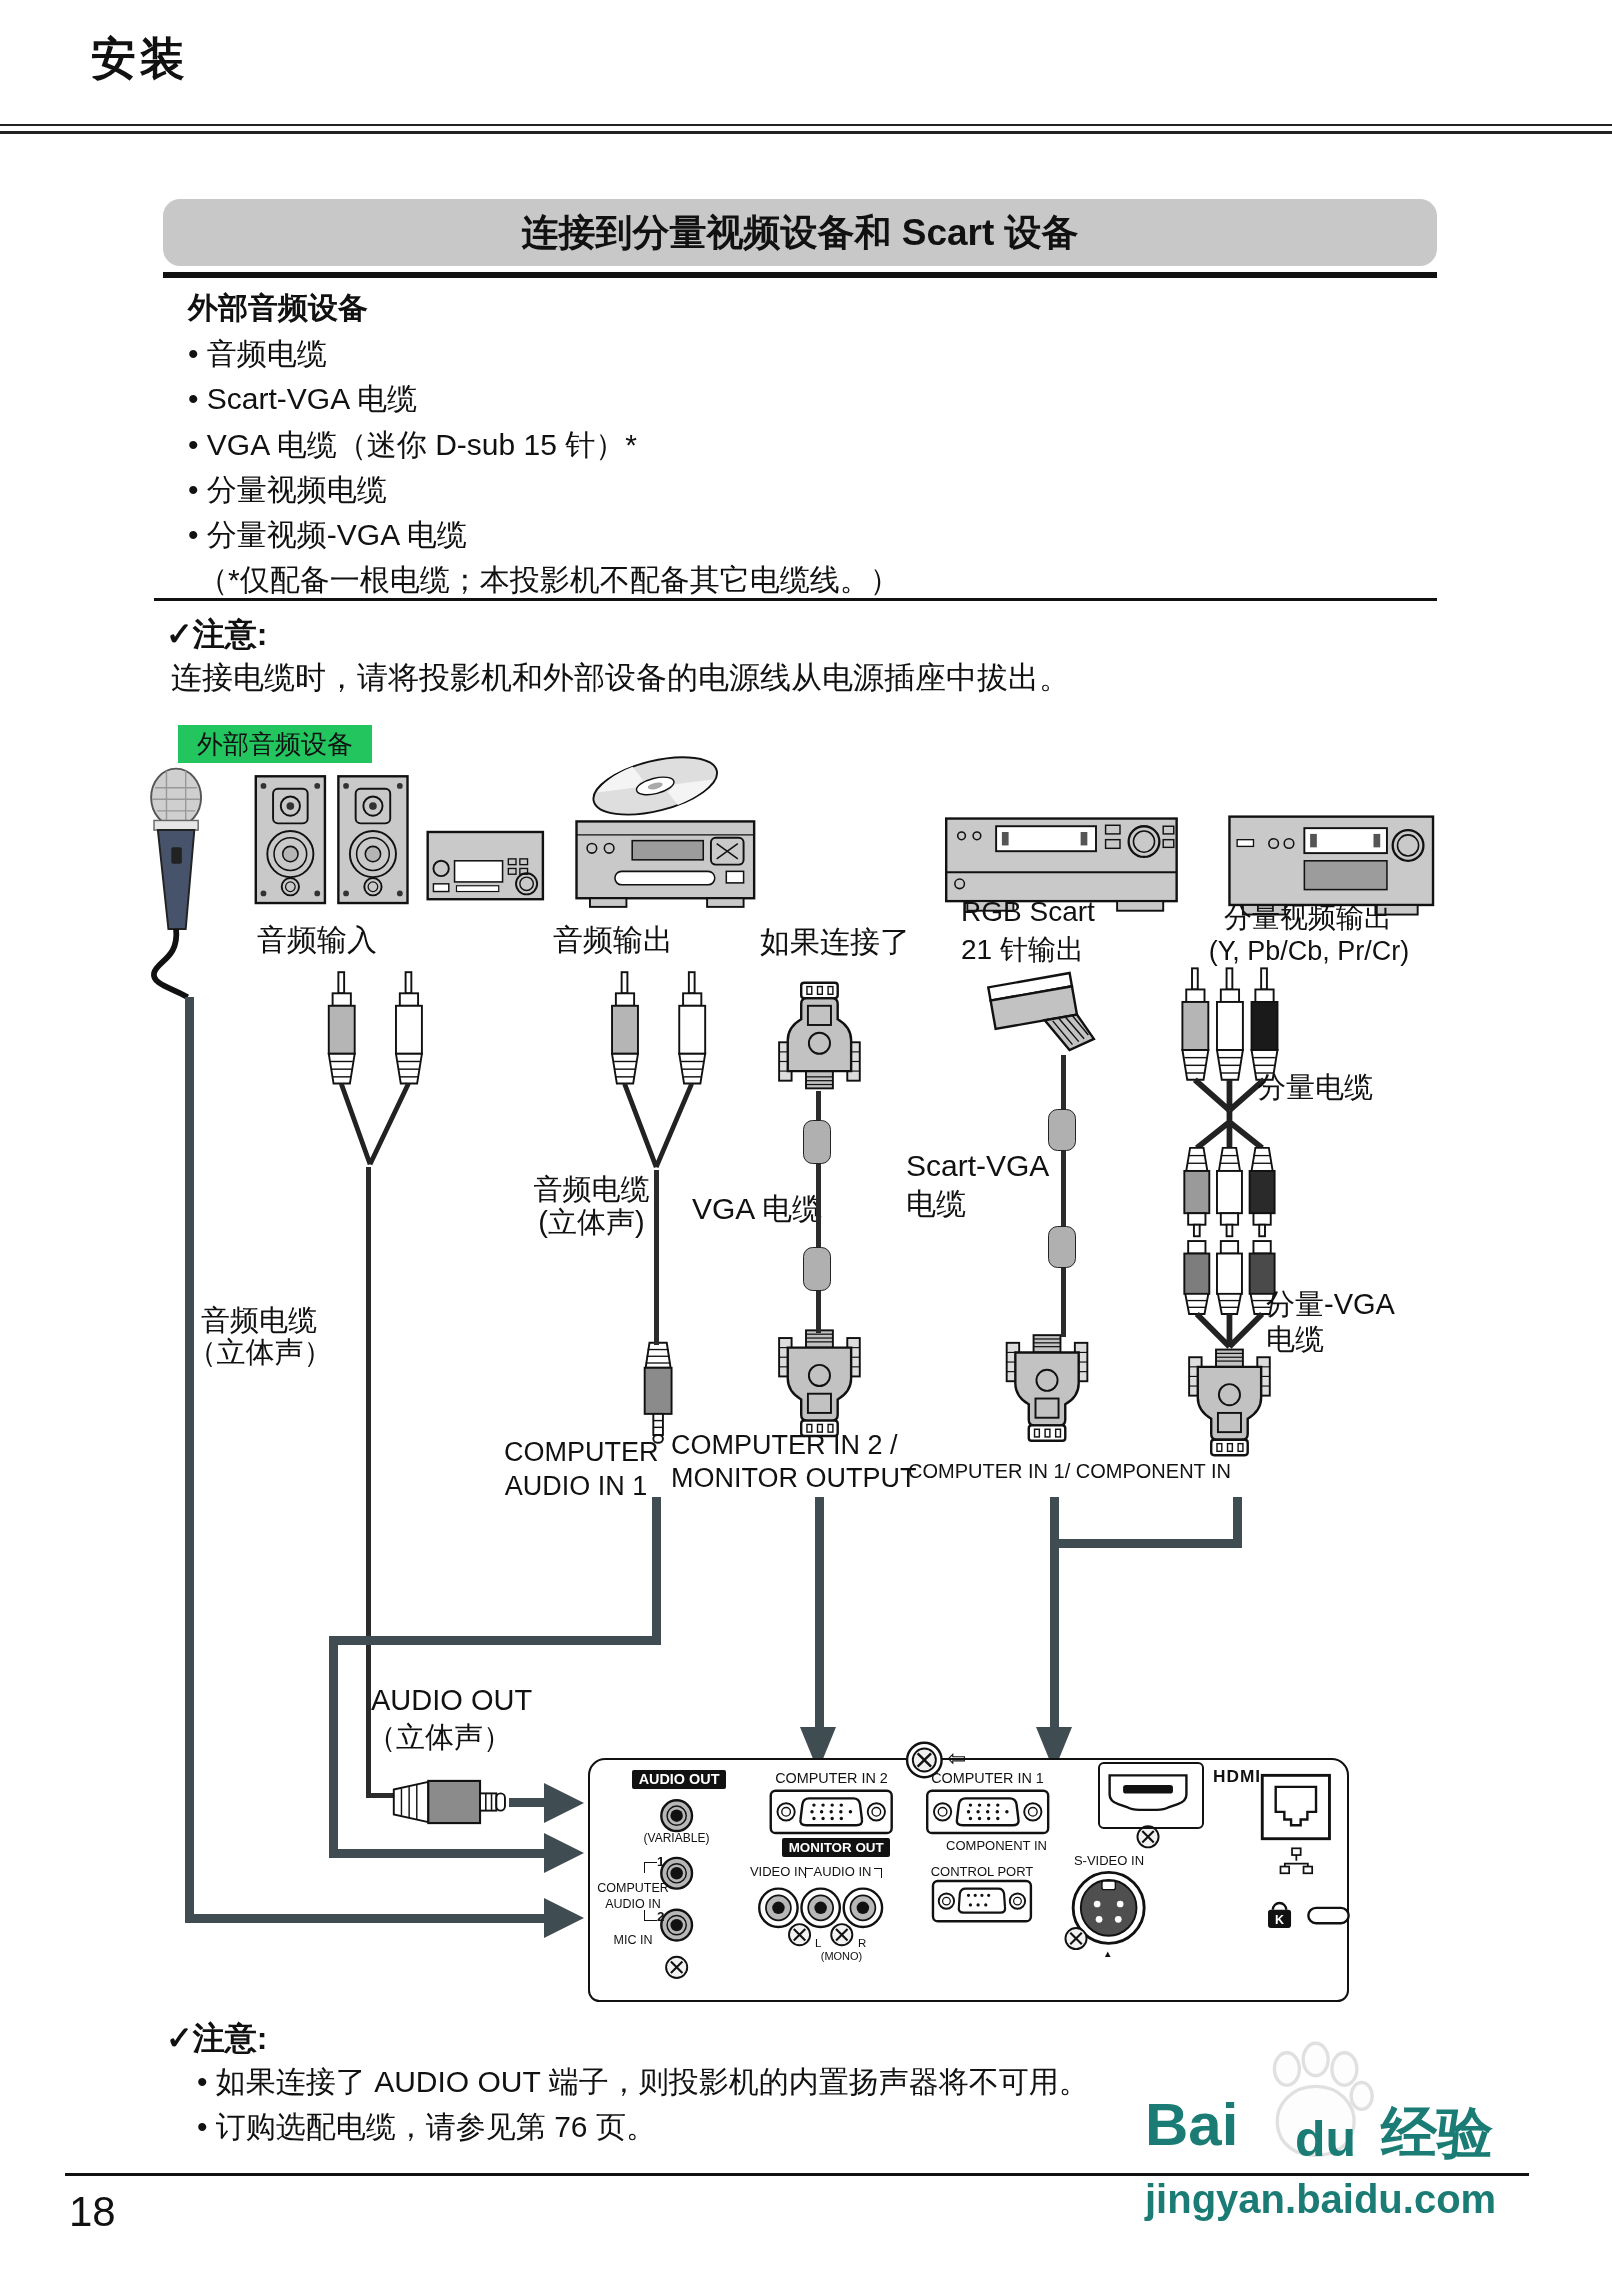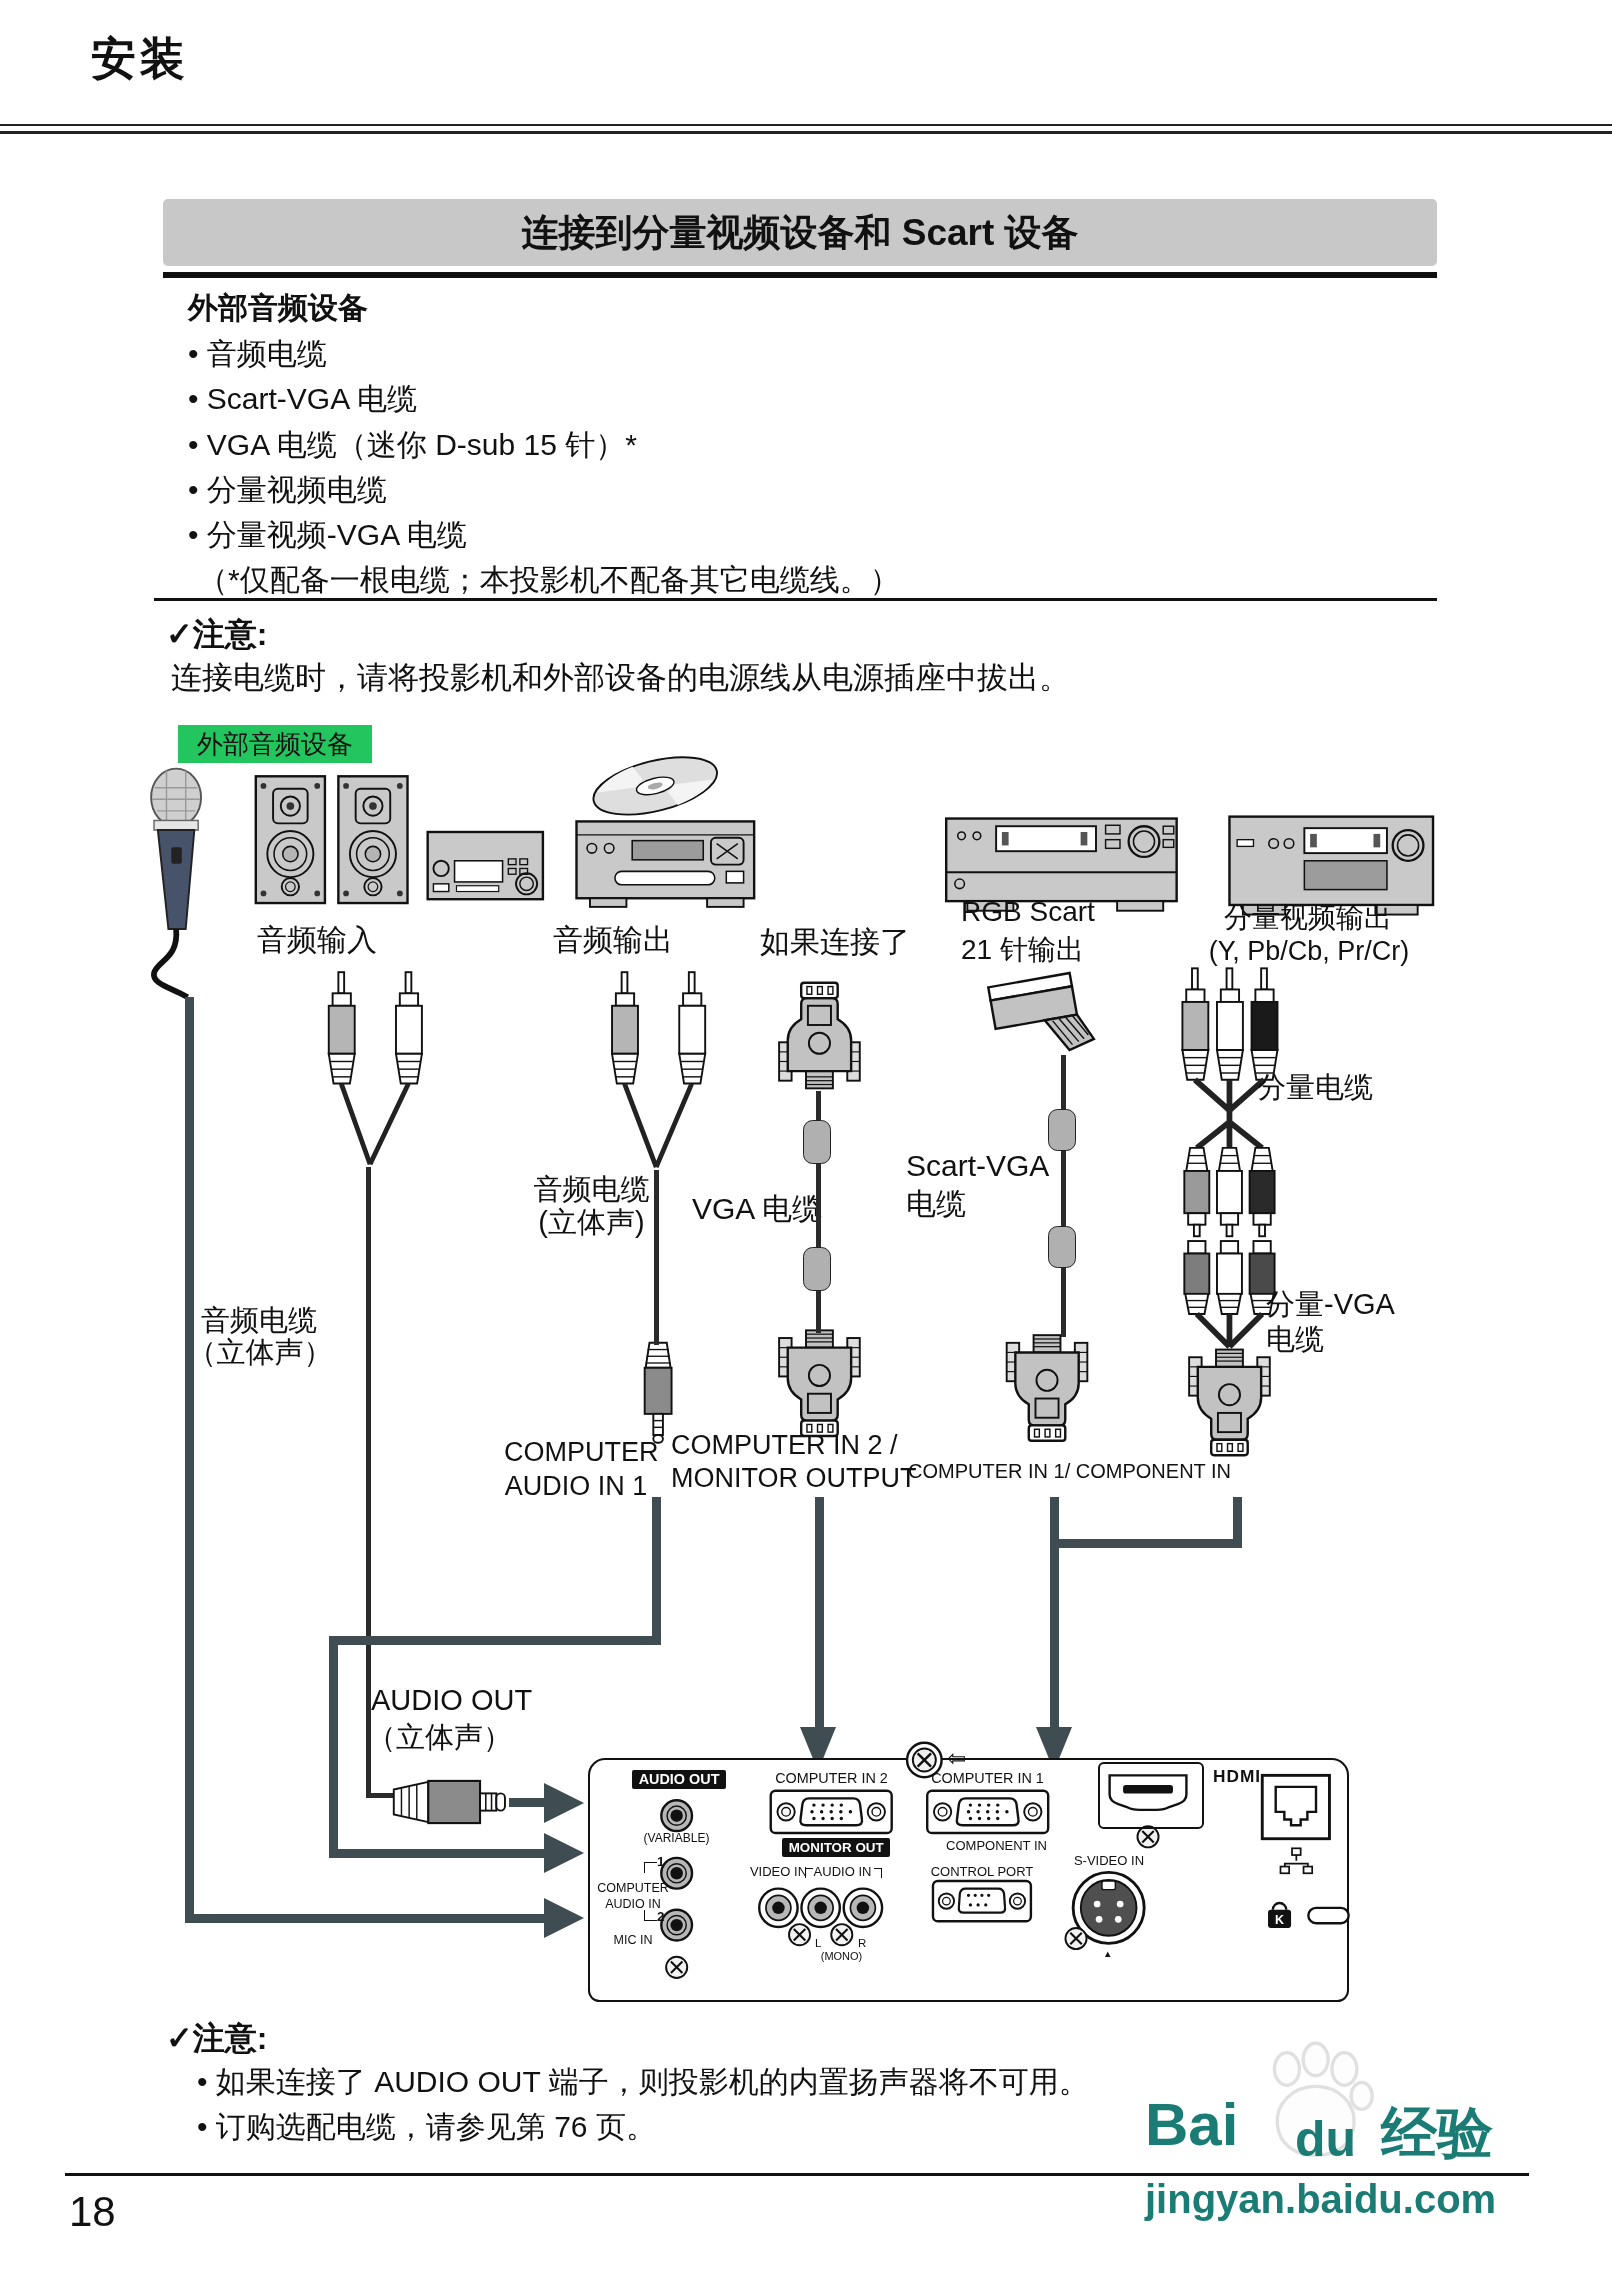--- a/index.html
+++ b/index.html
@@ -24,21 +24,21 @@
 </style>
 </head>
 <body>
 
 <div id="page">
 
   <div class="abs b" style="left:91px;top:29px;font-size:45px;letter-spacing:3.8px;">安装</div>
   <div class="abs" style="left:0;top:124px;width:1612px;height:1.9px;background:#222;"></div>
   <div class="abs" style="left:0;top:131px;width:1612px;height:2.9px;background:#222;"></div>
 
-  <div class="abs ctr b" style="left:163px;top:199px;width:1274px;height:67px;background:#c8c8c8;border-radius:5px;font-size:37px;line-height:67px;">
+  <div class="abs ctr b" style="left:163px;top:199px;width:1274px;height:67px;background:#c8c8c8;border-radius:17px;font-size:37px;line-height:67px;">
     <span>连接到分量视频设备和 Scart 设备</span>
   </div>
   <div class="abs" style="left:163px;top:272px;width:1274px;height:5.8px;background:#111;"></div>
 
   <div class="abs b" style="left:188px;top:288px;font-size:30px;">外部音频设备</div>
   <div class="abs" style="left:188px;top:334px;font-size:30px;">• 音频电缆</div>
   <div class="abs" style="left:188px;top:379px;font-size:30px;">• Scart-VGA 电缆</div>
   <div class="abs" style="left:188px;top:425px;font-size:30px;">• VGA 电缆（迷你 D-sub 15 针）*</div>
   <div class="abs" style="left:188px;top:470px;font-size:30px;">• 分量视频电缆</div>
   <div class="abs" style="left:188px;top:515px;font-size:30px;">• 分量视频-VGA 电缆</div>

